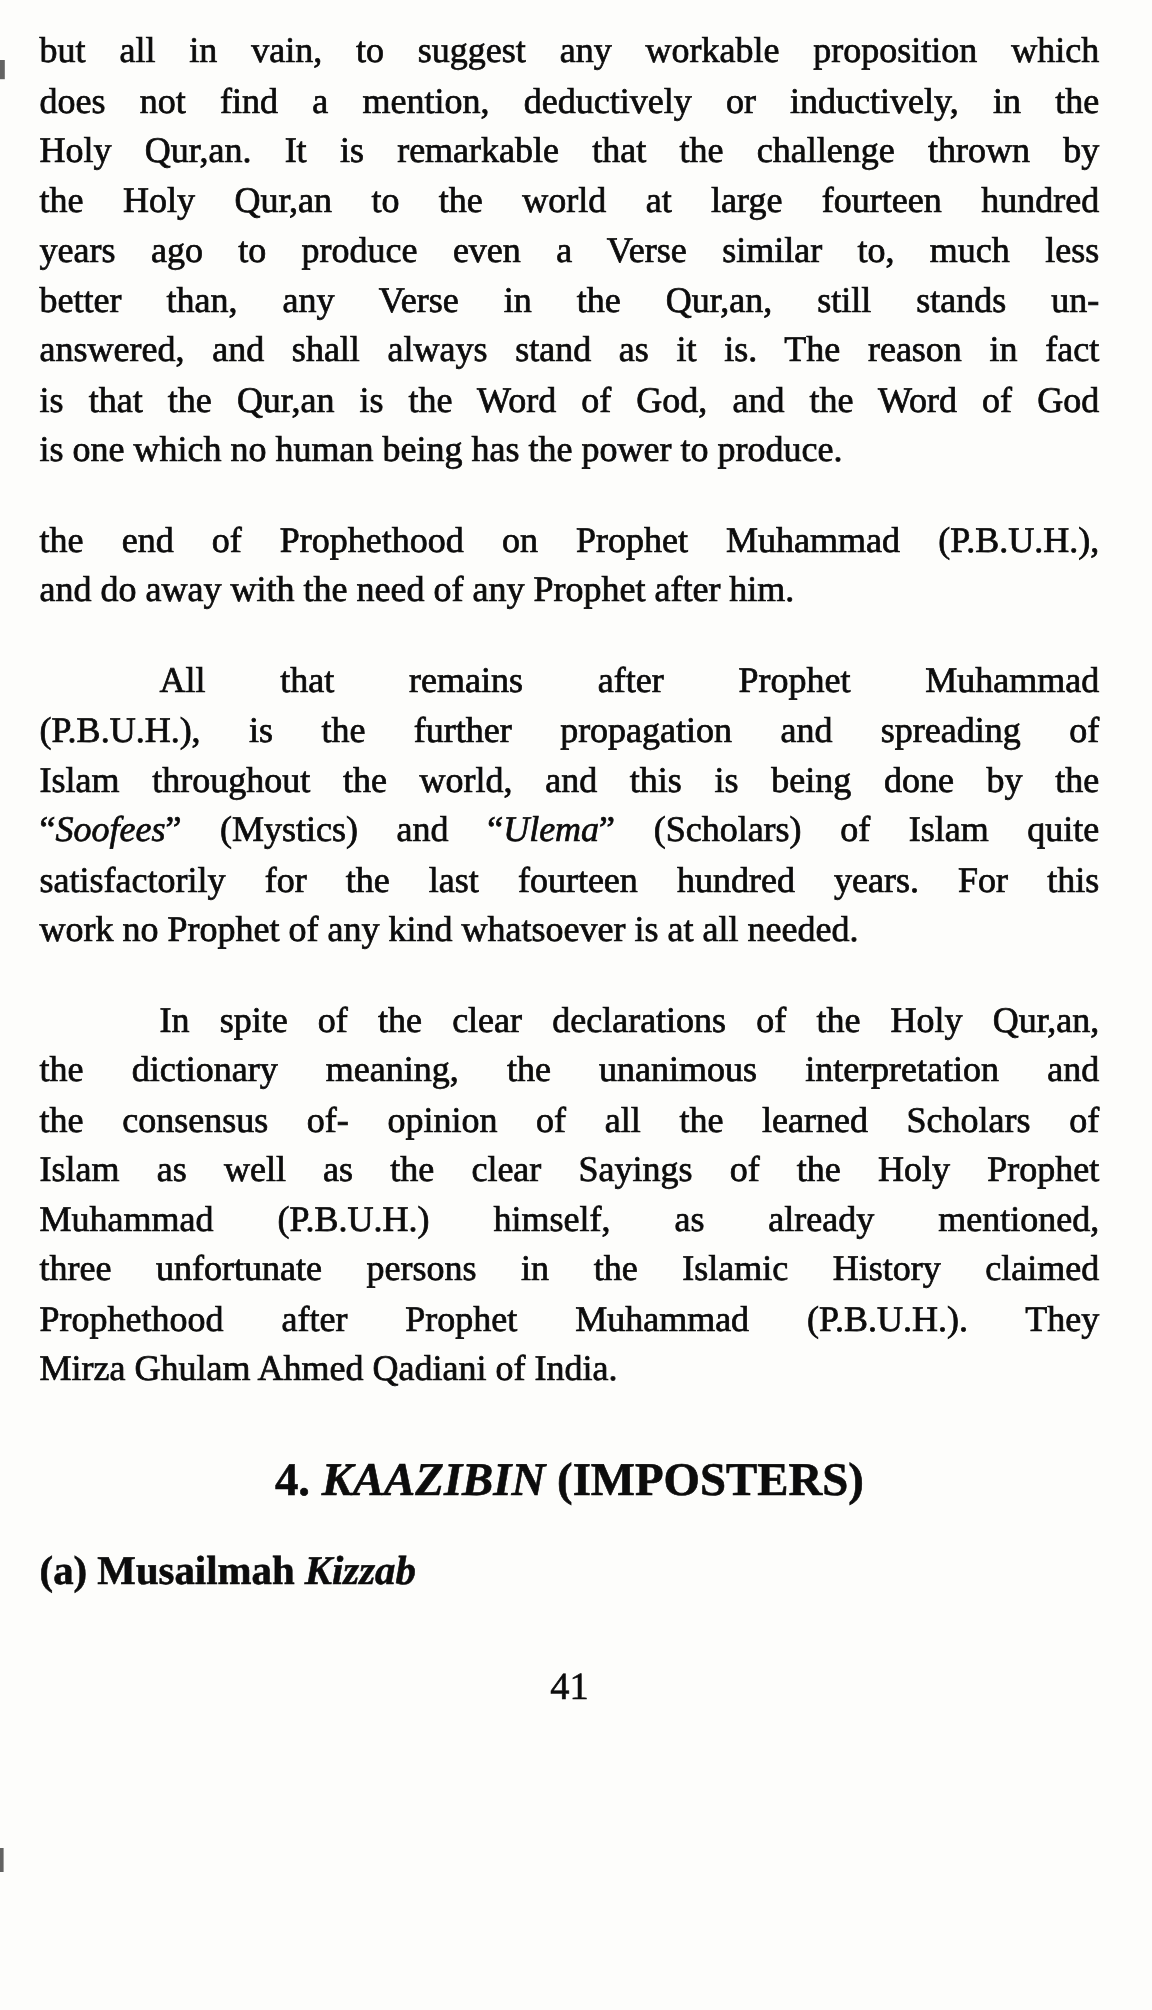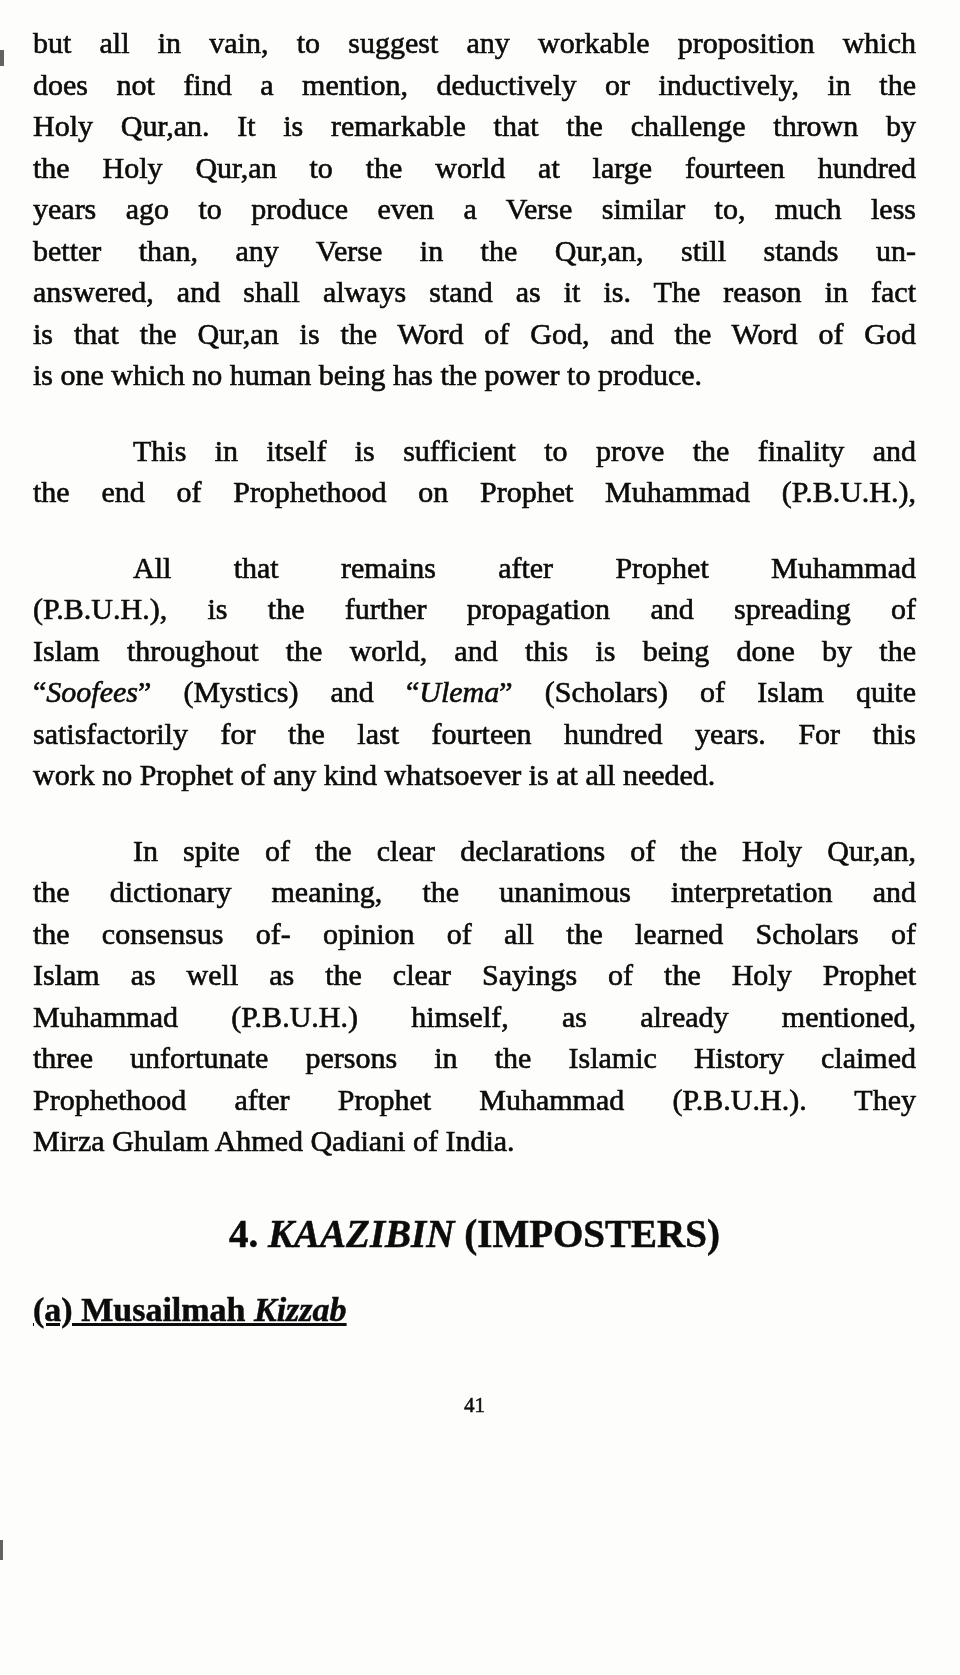--- a/index.html
+++ b/index.html
@@ -33,25 +33,25 @@
     -webkit-text-stroke: 0.5px #0c0c0c;
   }
   .section-heading .line { text-align: left; text-align-last: center; }
   .sub-heading {
     margin-top: 30px !important;
     font-weight: bold;
     font-size: 34px;
     line-height: 44px;
     -webkit-text-stroke: 0.5px #0c0c0c;
   }
-  .sub-heading .line { text-align: center; text-align-last: left; text-decoration: underline; }
+  .sub-heading .line { text-align: center; text-align-last: left; }
   .page-number {
     margin-top: 52px;
     text-align: center;
-    font-size: 21px;
+    font-size: 32px;
     line-height: 42px;
     -webkit-text-stroke: 0.5px #0c0c0c;
   }
   .artifact {
     position: absolute;
     background: #2f2f2f;
     opacity: 0.75;
   }
   .artifact.top-left { left: 0; top: 50px; width: 4px; height: 16px; }
   .artifact.bottom-left { left: 0; top: 1540px; width: 3px; height: 20px; }
@@ -68,22 +68,22 @@
         <div class="line just"><span class="run">does not find a mention, deductively or inductively, in the</span></div>
         <div class="line just"><span class="run">Holy Qur,an. It is remarkable that the challenge thrown by</span></div>
         <div class="line just"><span class="run">the Holy Qur,an to the world at large fourteen hundred</span></div>
         <div class="line just"><span class="run">years ago to produce even a Verse similar to, much less</span></div>
         <div class="line just"><span class="run">better than, any Verse in the Qur,an, still stands un-</span></div>
         <div class="line just"><span class="run">answered, and shall always stand as it is. The reason in fact</span></div>
         <div class="line just"><span class="run">is that the Qur,an is the Word of God, and the Word of God</span></div>
         <div class="line"><span class="run">is one which no human being has the power to produce.</span></div>
       </div>
       <div class="block paragraph">
-        <div class="line just indent"><span class="run">This in itself is sufficient to prove the finality and</span></div>
         <div class="line just"><span class="run">the end of Prophethood on Prophet Muhammad (P.B.U.H.),</span></div>
+        <div class="line"><span class="run">and do away with the need of any Prophet after him.</span></div>
       </div>
       <div class="block paragraph">
         <div class="line just indent"><span class="run">All that remains after Prophet Muhammad</span></div>
         <div class="line just"><span class="run">(P.B.U.H.), is the further propagation and spreading of</span></div>
         <div class="line just"><span class="run">Islam throughout the world, and this is being done by the</span></div>
         <div class="line just"><span class="run">“</span><span class="run italic">Soofees</span><span class="run">” (Mystics) and “</span><span class="run italic">Ulema</span><span class="run">” (Scholars) of Islam quite</span></div>
         <div class="line just"><span class="run">satisfactorily for the last fourteen hundred years. For this</span></div>
         <div class="line"><span class="run">work no Prophet of any kind whatsoever is at all needed.</span></div>
       </div>
       <div class="block paragraph">

